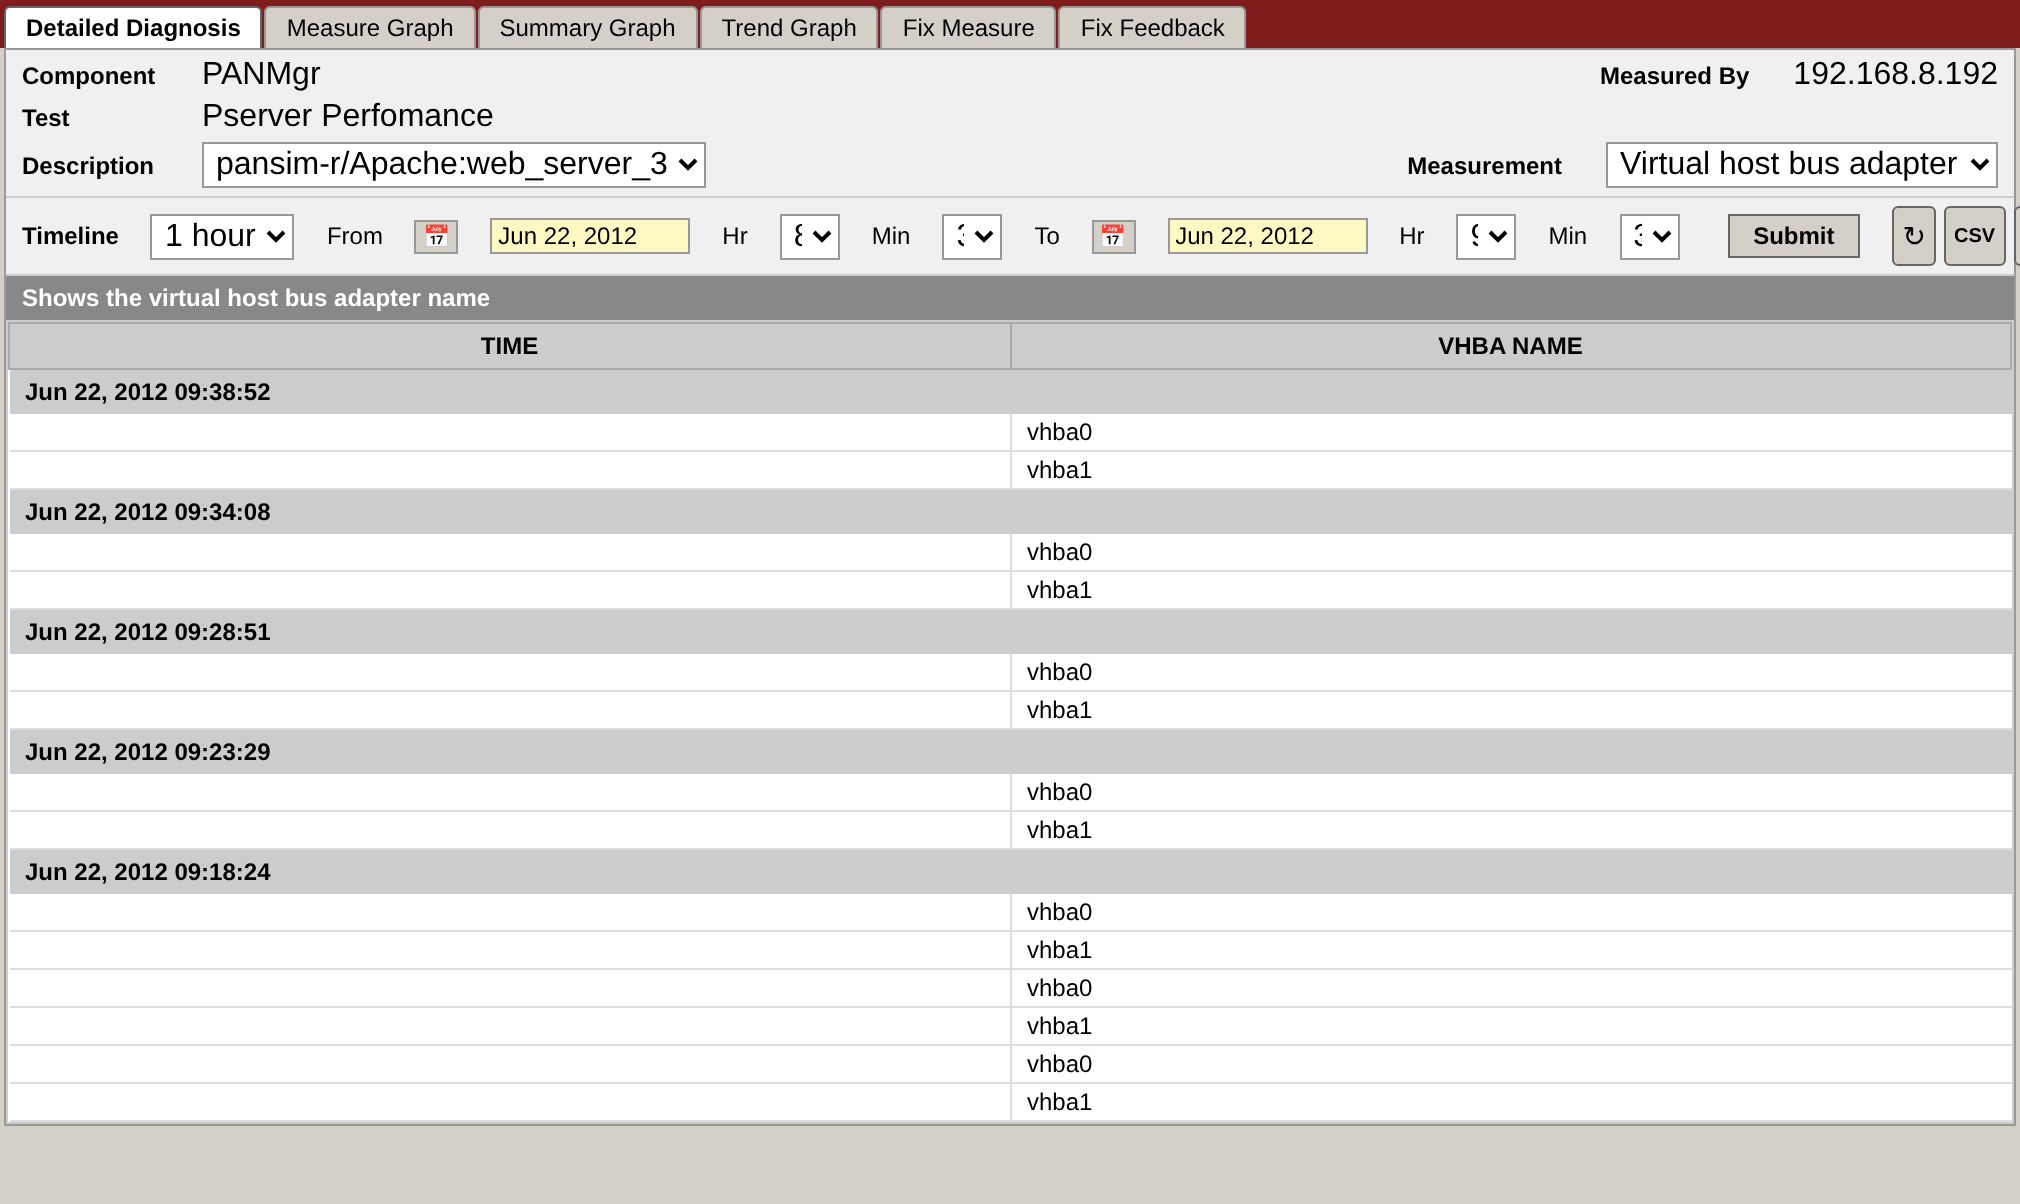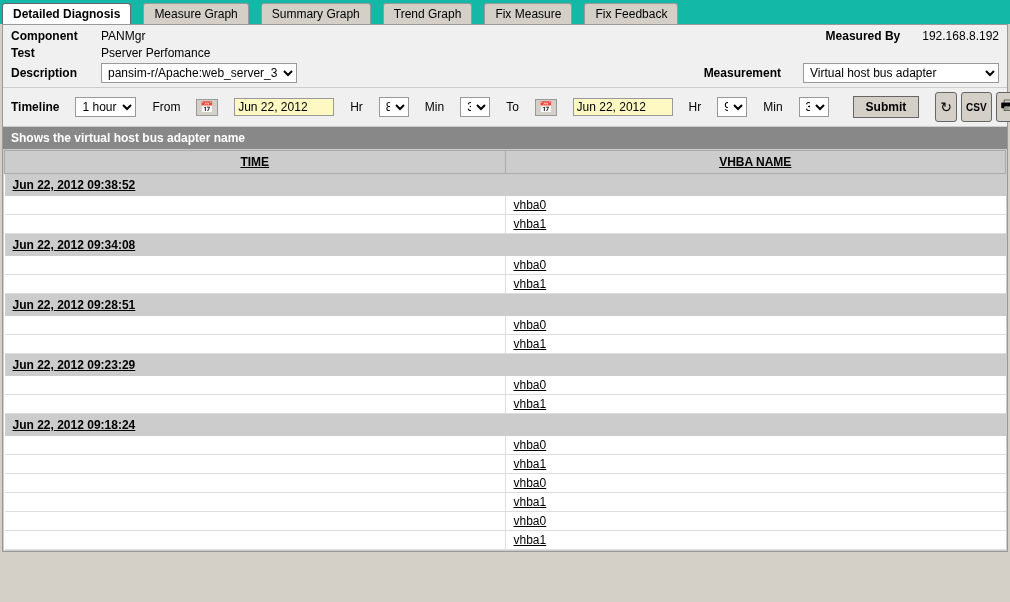--- a/index.html
+++ b/index.html
@@ -1,23 +1,23 @@
 <!DOCTYPE html>
 <html><head>
   <meta charset="utf-8">
   <style>
     * { box-sizing: border-box; margin: 0; padding: 0; }
     body { font-family: Arial, sans-serif; font-size: 12px; background: #d4d0c8; }
 
     
     .tab-bar {
       display: flex;
-      background: #14b8a6;
+      background: #7f1d1d;
       padding: 3px 0 0 2px;
-      gap: 12px;
+      gap: 1px;
     }
     .tab {
       padding: 3px 10px;
       background: #d4d0c8;
       border: 1px solid #999;
       border-bottom: none;
       cursor: pointer;
       font-size: 12px;
       color: #000;
       border-radius: 3px 3px 0 0;
@@ -47,36 +47,36 @@
       align-items: center;
       margin-bottom: 3px;
     }
     .info-row:last-child { margin-bottom: 0; }
     .info-label {
       font-weight: bold;
       width: 90px;
       font-size: 12px;
     }
     .info-value {
-      font-size: 12px;
+      font-size: 16px;
     }
     .info-right {
       margin-left: auto;
       display: flex;
       align-items: center;
       gap: 14px;
     }
     .info-right .info-label {
       width: auto;
       margin-right: 8px;
     }
 
     
     select {
-      font-size: 12px;
+      font-size: 16px;
       padding: 1px 2px;
       border: 1px solid #999;
       background: #fff;
     }
 
     
     .timeline-row {
       display: flex;
       align-items: center;
       gap: 16px;
@@ -129,21 +129,20 @@
       font-weight: bold;
       padding: 4px 8px;
       font-size: 12px;
     }
 
     
     .data-table {
       width: 100%;
       border-collapse: collapse;
       font-size: 12px;
-      text-decoration: underline;
     }
     .data-table thead tr {
       background: #ccc;
     }
     .data-table thead th {
       border: 1px solid #aaa;
       padding: 4px 8px;
       text-align: center;
       font-weight: bold;
       font-size: 12px;

